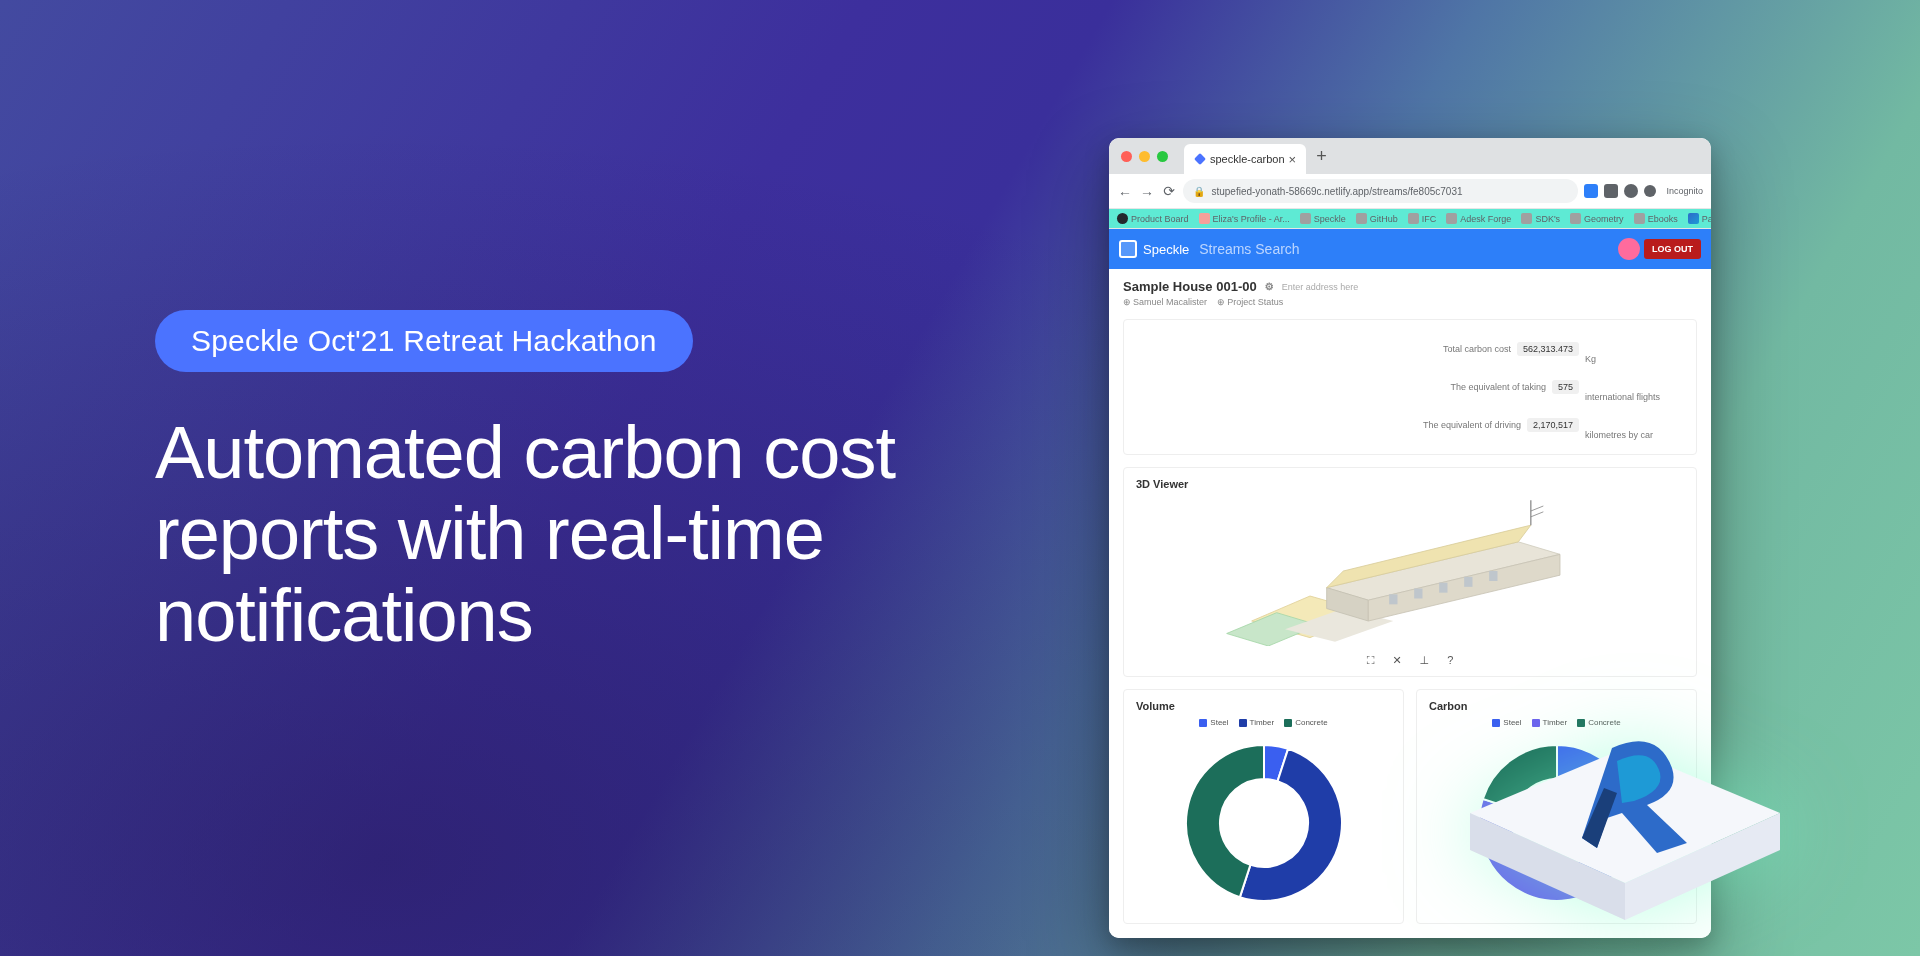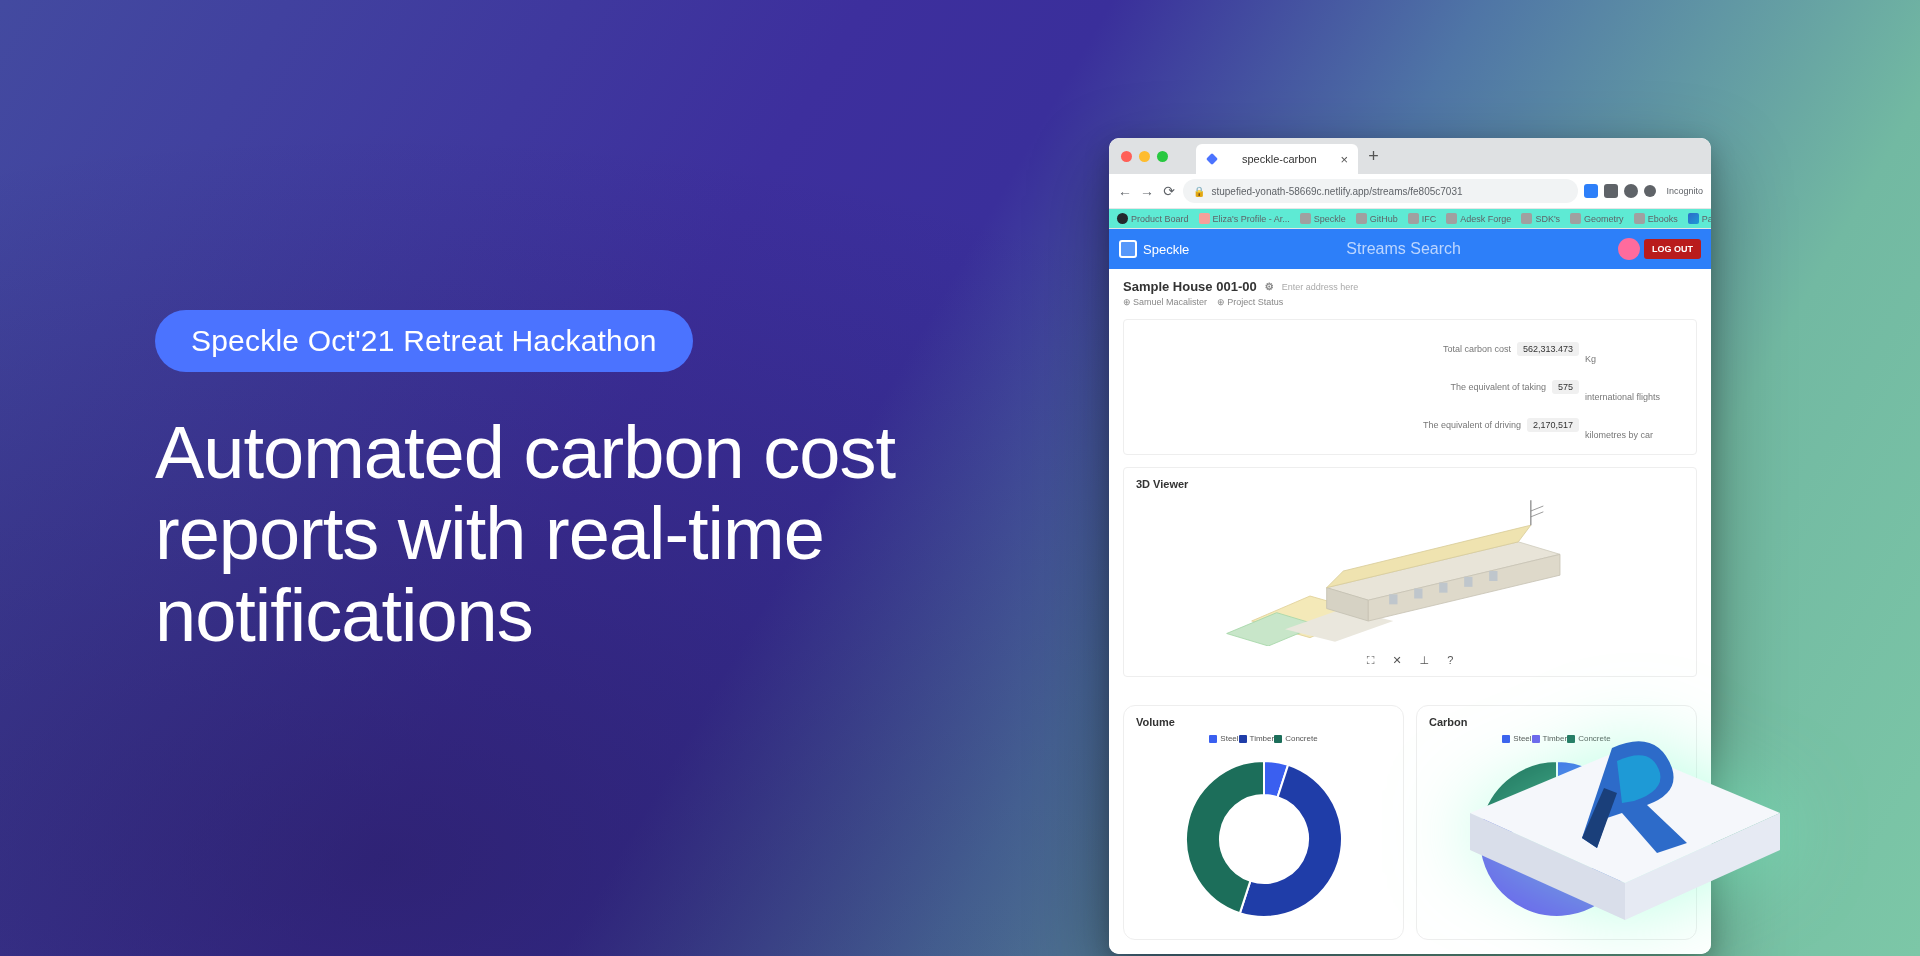--- a/index.html
+++ b/index.html
@@ -63,28 +63,28 @@
     position:relative;
   }
   .traffic {
     display:flex; gap:7px; padding:0 12px;
   }
   .traffic span { width:11px;height:11px;border-radius:50%; }
   .t-red{background:#ff5f57;} .t-yel{background:#febc2e;} .t-grn{background:#28c840;}
   .tab {
     background:#fff;
     height:30px;
-    margin-left:16px;
+    margin-left:4px;
     border-radius:6px 6px 0 0;
     display:flex;
     align-items:center;
     padding:0 10px;
     font-size:11px;
     color:#333;
-    gap:24px;
+    gap:4px;
     position:relative;
     top:3px;
   }
   .tab .fav { width:12px;height:12px;background:#4b73ff;border-radius:2px;display:inline-block; transform:rotate(45deg) scale(.7); }
   .tab .close { font-size:13px;color:#555; }
   .tabplus {
     font-size:18px; color:#555; padding:0 10px;
   }
 
   
@@ -137,21 +137,21 @@
     background:#2d7ff9;
     color:#fff;
     height:40px;
     display:flex;
     align-items:center;
     padding:0 10px;
     gap:10px;
   }
   .brand { display:flex;align-items:center;gap:6px;font-weight:500;font-size:13px;}
   .brand-icon{width:18px;height:18px;background:#fff3;border:2px solid #fff;border-radius:3px;}
-  .search-center{flex:1;text-align:center;font-size:16px;color:#bcd6ff;}
+  .search-center{flex:1;text-align:left;font-size:14px;color:#bcd6ff;}
   .logout{display:flex;align-items:center;gap:4px;}
   .avatar{width:22px;height:22px;border-radius:50%;background:#ff6b9d;}
   .logout-btn{background:#b91c1c;border:none;color:#fff;font-size:9px;padding:5px 8px;border-radius:3px;font-weight:600;}
 
   
   .content { padding:10px 14px 14px; background:#fff; }
   .title-row{display:flex;align-items:center;gap:8px;font-size:13px;font-weight:600;color:#333;}
   .title-row .addr-hint{font-size:9px;color:#aaa;font-weight:400;}
   .subrow{font-size:9px;color:#888;margin-top:3px;display:flex;gap:10px;}
   .gear{font-size:10px;color:#888;}
@@ -163,22 +163,22 @@
   .stat .post{color:#777;min-width:110px;text-align:left;margin-top:20px;}
 
   .panel{margin-top:12px;border:1px solid #eee;border-radius:4px;padding:10px 12px;}
   .panel-title{font-size:11px;font-weight:700;color:#333;margin-bottom:6px;}
 
   .viewer3d{height:170px;position:relative;background:#fff;}
   .house-svg{width:100%;height:150px;}
   .view-controls{display:flex;justify-content:center;gap:18px;font-size:11px;color:#555;padding-top:4px;}
 
   .charts-row{display:flex;gap:12px;}
-  .chart-card{flex:1;border:1px solid #eee;border-radius:12px;padding:10px 12px;margin-top:28px;}
-  .chart-legend{display:flex;justify-content:center;font-size:8px;color:#555;margin-bottom:6px;}
+  .chart-card{flex:1;border:1px solid #eee;border-radius:4px;padding:10px 12px;margin-top:12px;}
+  .chart-legend{display:flex;justify-content:center;gap:10px;font-size:8px;color:#555;margin-bottom:6px;}
   .chart-legend .dot{width:8px;height:8px;display:inline-block;border-radius:1px;margin-right:3px;vertical-align:middle;}
   .donut{display:block;margin:0 auto;}
 
   
   .revit-block{
     position:absolute;
     right:120px;
     bottom:18px;
     width:350px;
     height:280px;

